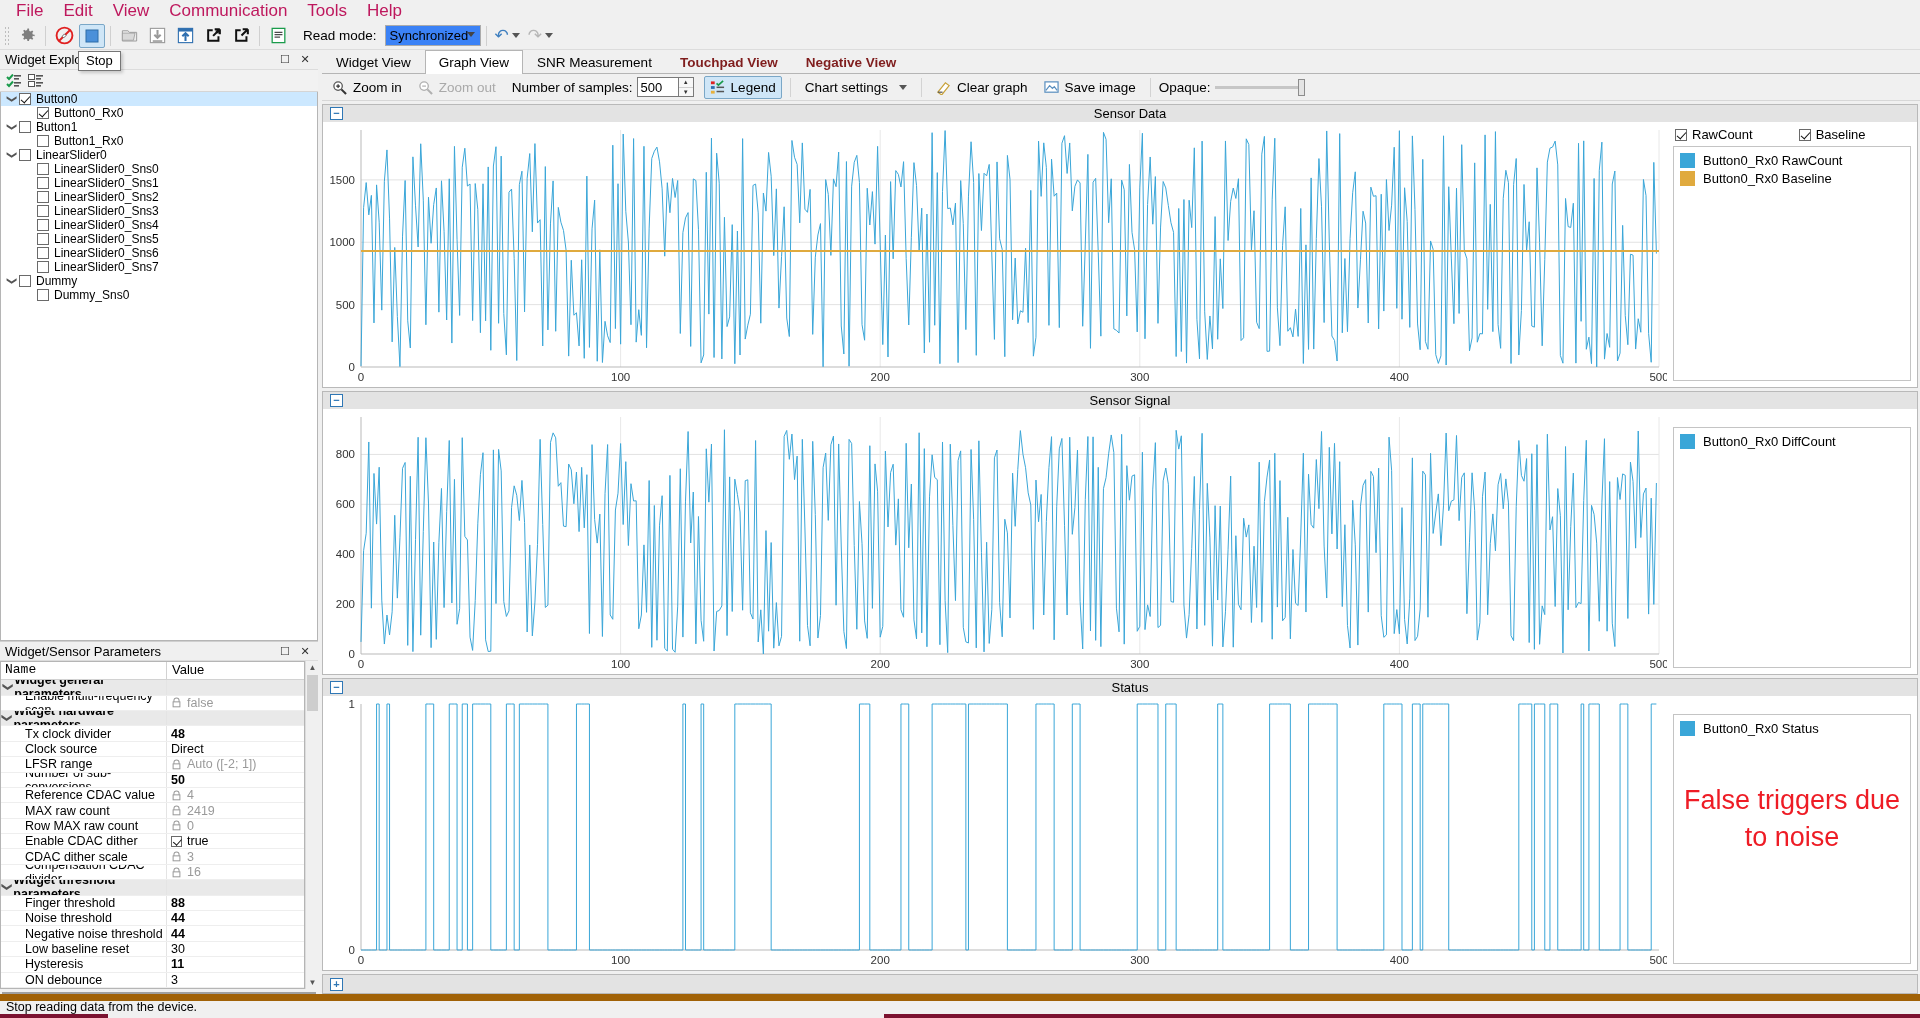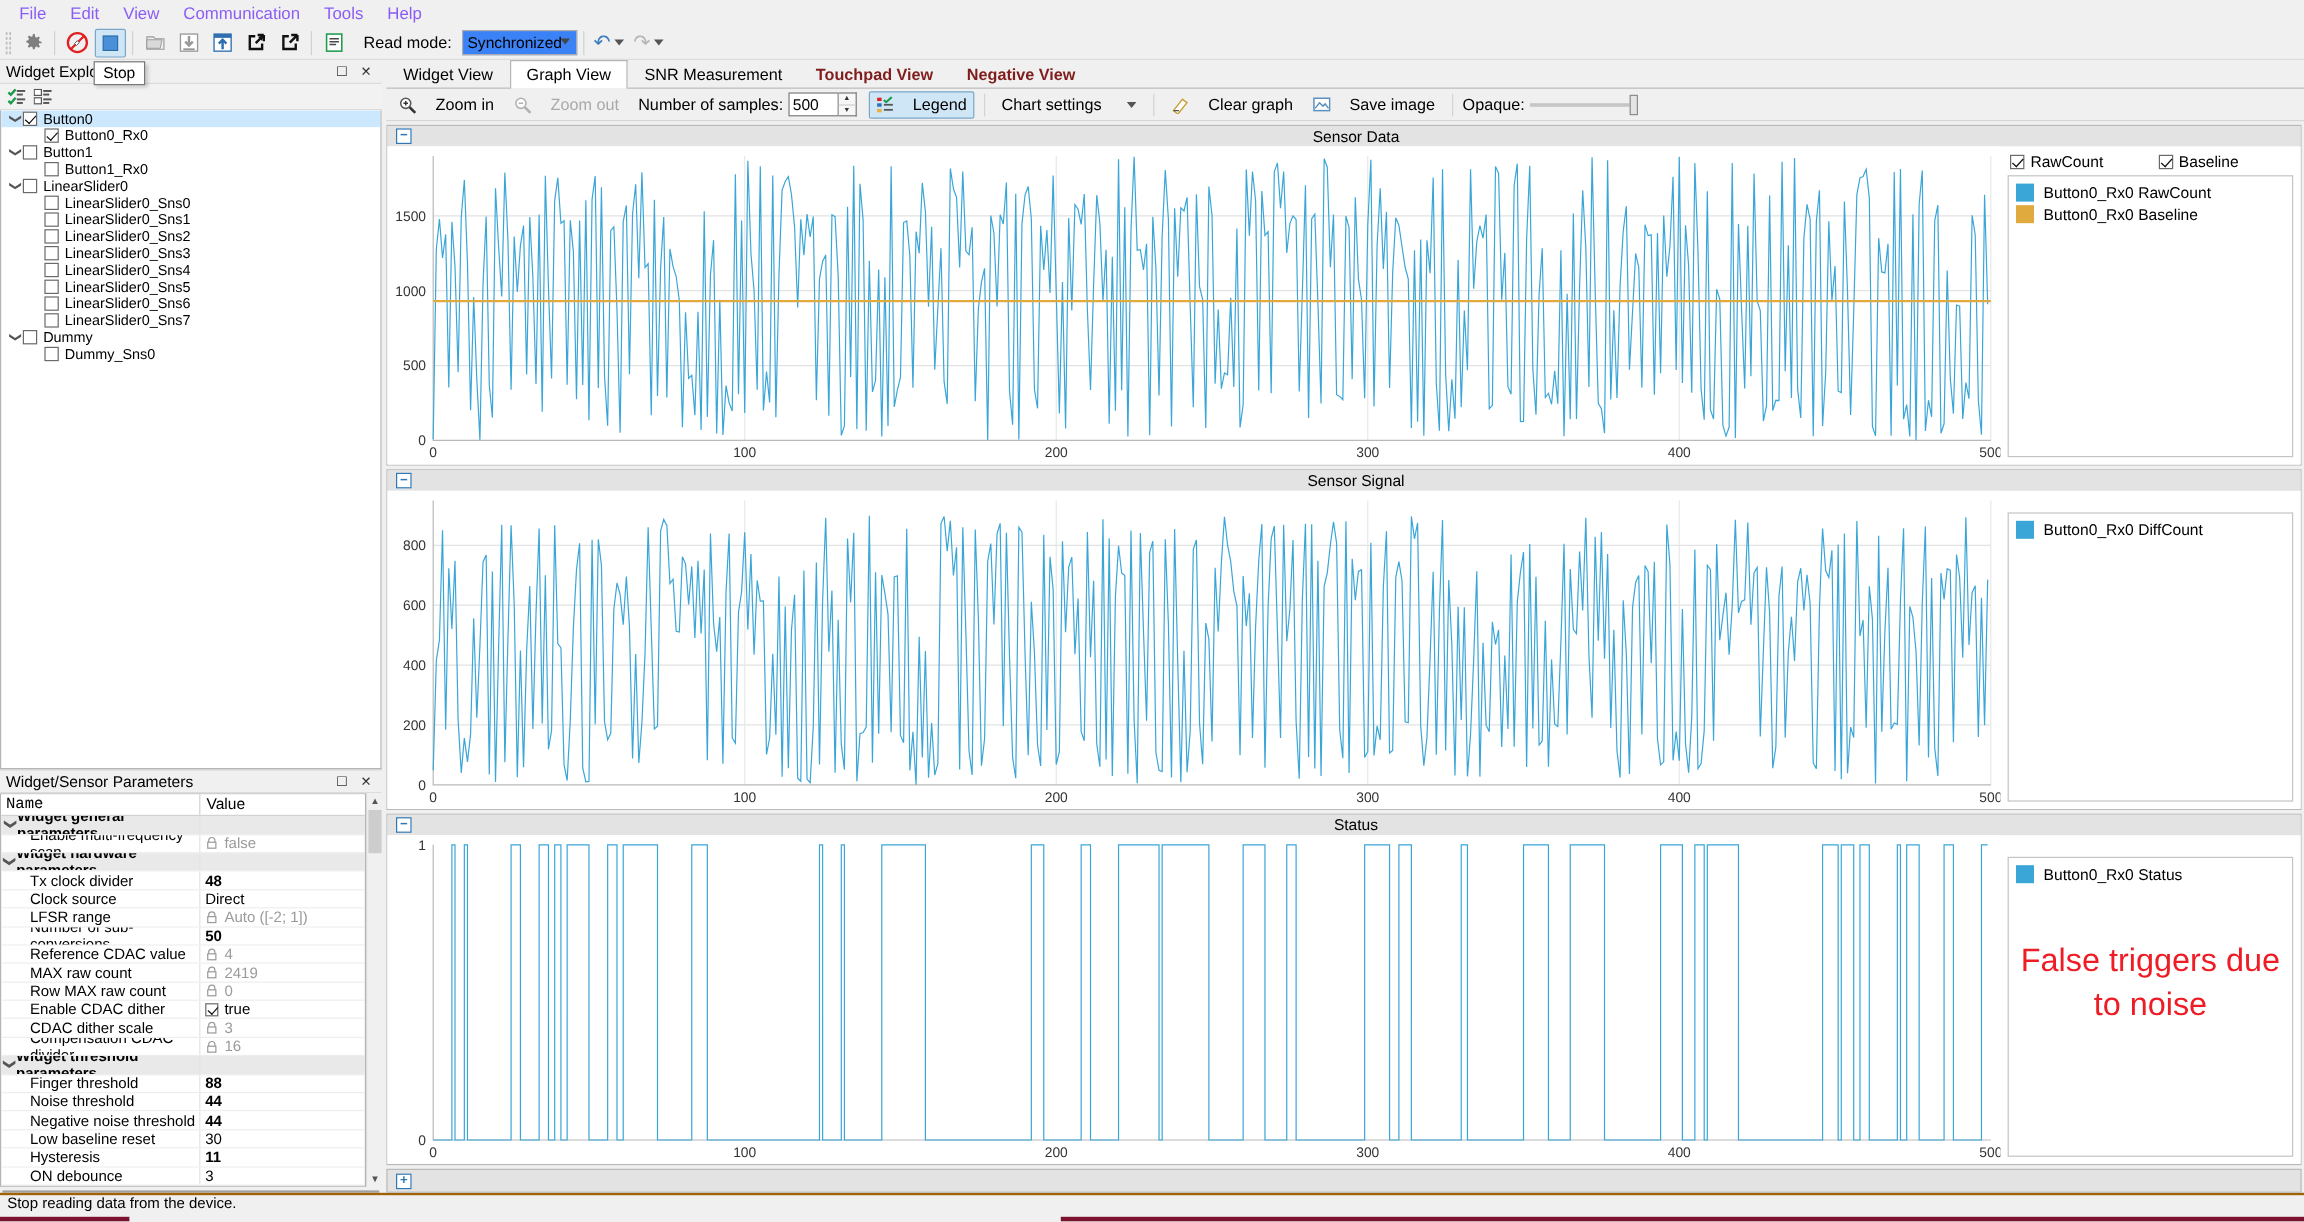--- a/index.html
+++ b/index.html
@@ -9,21 +9,21 @@
     overflow: hidden;
     font-family: "Liberation Sans", sans-serif;
     font-size: 13px;
     color: #000;
     background: #f0f0f0;
   }
   .app { width: 1920px; height: 1018px; position: relative; background: #f0f0f0; display: flex; flex-direction: column; }
 
   
   .menubar { height: 22px; background: #f0f0f0; display: flex; align-items: center; padding-left: 6px; flex: 0 0 auto; }
-  .menubar .mi { padding: 2px 10px; font-size: 14px; color: #8b5cf6; cursor: default; }
+  .menubar .mi { padding: 2px 10px; font-size: 17px; color: #be185d; cursor: default; }
 
   
   .toolbar { height: 28px; background: #f0f0f0; display: flex; align-items: center; padding-left: 4px; gap: 2px; flex: 0 0 auto; border-bottom: 1px solid #dcdcdc;}
   .tb-grip { width: 6px; height: 20px;
     background-image: radial-gradient(#bdbdbd 1px, transparent 1px);
     background-size: 3px 4px; margin-right: 2px; }
   .tb-btn { width: 26px; height: 24px; display: flex; align-items: center; justify-content: center; border: 1px solid transparent; border-radius: 2px; }
   .tb-btn.active { background: #cfe6f7; border-color: #7aa7c7; }
   .tb-sep { width: 1px; height: 20px; background: #d0d0d0; margin: 0 3px; }
   .tb-label { margin-left: 10px; margin-right: 6px; font-size: 13.5px; }
@@ -88,21 +88,21 @@
 
   
   .rightside { flex: 1 1 auto; display: flex; flex-direction: column; min-width: 0; padding-left: 4px; }
   .tabbar { height: 24px; display: flex; align-items: flex-end; border-bottom: 1px solid #b5b5b5; background: #f0f0f0; }
   .tab { height: 22px; padding: 0 13px; display: flex; align-items: center; font-size: 13.5px;
      border: 1px solid transparent; border-bottom: none; color: #000; }
   .tab.active { background: #fff; border-color: #b5b5b5; height: 24px; margin-bottom: -1px; }
   .tab.disabled { color: #7f1d1d; font-weight: bold; }
   .gtoolbar { height: 27px; display: flex; align-items: center; gap: 4px; background: #f0f0f0; padding-left: 4px;
      border-bottom: 1px solid #d7d7d7; }
-  .gbtn { display: flex; align-items: center; gap: 16px; height: 23px; padding: 0 5px; font-size: 13.5px;
+  .gbtn { display: flex; align-items: center; gap: 6px; height: 23px; padding: 0 5px; font-size: 13.5px;
      border: 1px solid transparent; border-radius: 2px; white-space: nowrap; }
   .gbtn.dim { color: #a9a9a9; }
   .gbtn.on { background: #cfe6f7; border-color: #7aa7c7; }
   .gsep { width: 1px; height: 19px; background: #d3d3d3; margin: 0 4px; }
   .numbox { height: 20px; width: 42px; border: 1px solid #7a7a7a; background: #fff; font-size: 13px;
      display: flex; align-items: center; padding-left: 3px; }
   .spin { width: 15px; height: 20px; border: 1px solid #7a7a7a; border-left: none; background: #f7f7f7;
      display: flex; flex-direction: column; }
   .spin div { flex: 1; display: flex; align-items: center; justify-content: center; font-size: 6px; color: #333; }
   .spin div:first-child { border-bottom: 1px solid #cfcfcf; }
@@ -122,22 +122,22 @@
   .legend-checks { display: flex; gap: 46px; margin-bottom: 4px; padding-left: 2px; }
   .legend-checks .lc { display: flex; align-items: center; font-size: 13px; }
   .legend-list { flex: 1 1 auto; border: 1px solid #c4c4c4; padding: 6px 6px; }
   .legend-item { display: flex; align-items: center; gap: 8px; font-size: 13px; margin-bottom: 3px; }
   .swatch { width: 15px; height: 15px; flex: 0 0 15px; }
   .annot { color: #ee1c25; font-size: 27px; line-height: 1.35; text-align: center; margin-top: 46px; }
   .collapsed-bar { height: 20px; background: #e3e3e3; border: 1px solid #b9b9b9; display: flex; align-items: center; position: relative; flex: 0 0 20px; }
   .collapsed-bar .ttl { flex: 1; text-align: center; font-size: 13px; }
 
   svg { display: block; }
-  .statusbar { height: 20px; background: #f0f0f0; display: flex; align-items: flex-start; padding-left: 6px;
-     font-size: 12.5px; flex: 0 0 20px; border-top: 2px solid #a16207; }
+  .statusbar { height: 20px; background: #f0f0f0; display: flex; align-items: flex-end; padding-left: 6px;
+     font-size: 12.5px; flex: 0 0 20px; border-top: 7px solid #a16207; }
   .progressrail { height: 4px; display: flex; flex: 0 0 4px; }
 </style>
 </head>
 <body>
 
 <div class="app">
 
   <div class="menubar">
     <div class="mi">File</div>
     <div class="mi">Edit</div>

